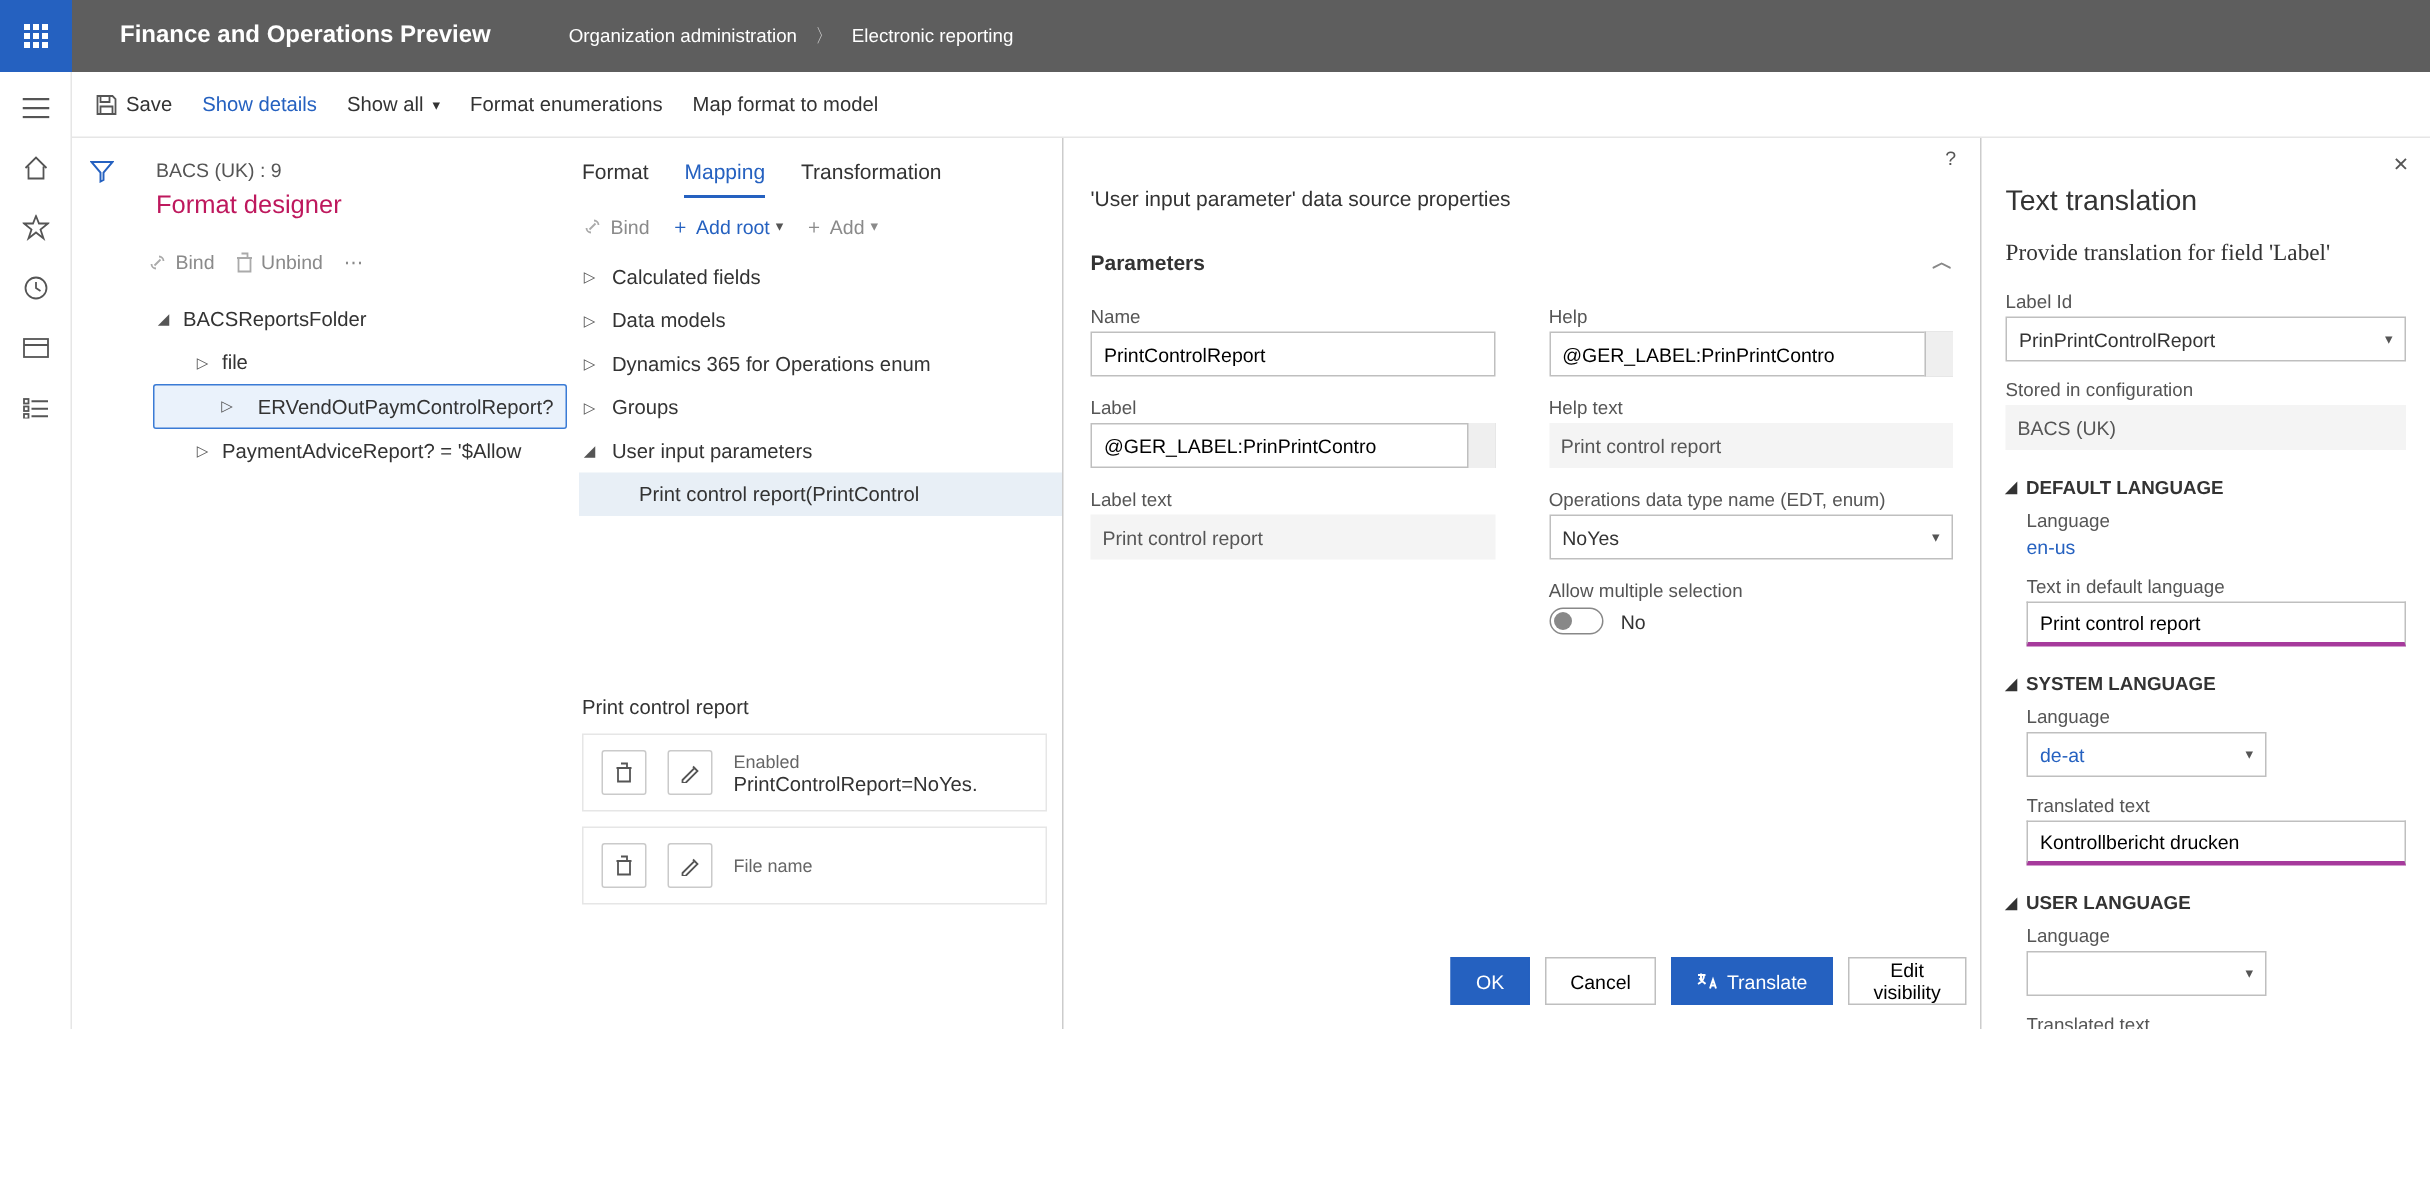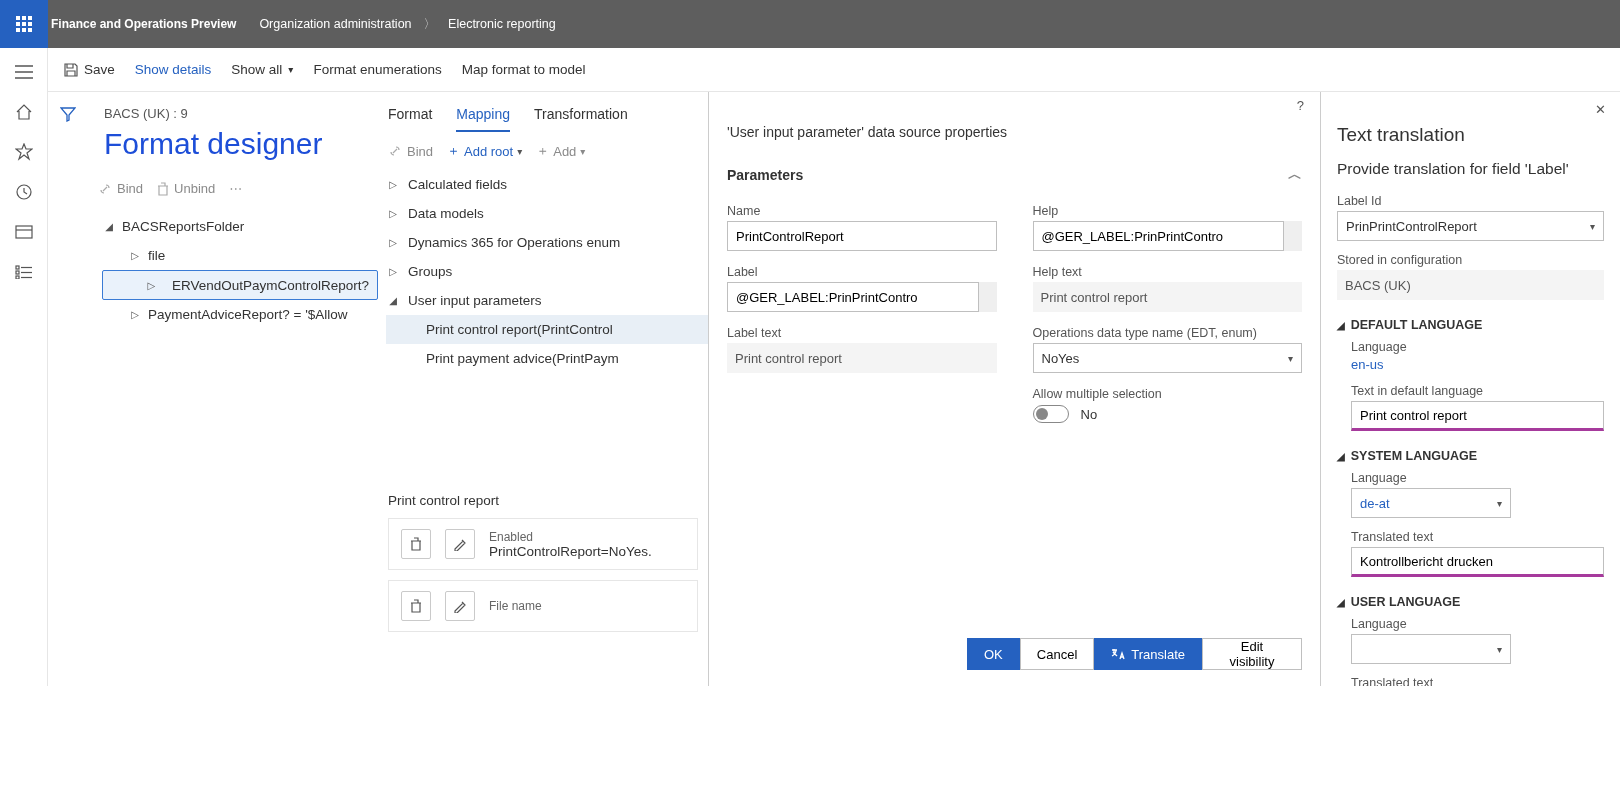--- a/index.html
+++ b/index.html
@@ -1,40 +1,40 @@
 <!DOCTYPE html>
 <html><head>
 <meta charset="utf-8">
 <style>
 * { box-sizing: border-box; margin: 0; padding: 0; }
 body { font-family: "Segoe UI", Arial, sans-serif; font-size: 13px; color: #333; background: #fff; width: 1620px; height: 785px; overflow: hidden; }
 .hdr { display: flex; align-items: center; background: #5e5e5e; color: #fff; height: 48px; }
 .waffle { width: 48px; height: 48px; display: flex; align-items: center; justify-content: center; background: #2561c0; }
 .waffle svg { fill: #fff; }
-.app-title { font-size: 12px; font-weight: 600; padding: 0 3px; }
+.app-title { font-size: 16px; font-weight: 600; padding: 0 32px; }
 .bc { display: flex; align-items: center; font-size: 12.5px; margin-left: 20px; }
 .bc-sep { margin: 0 12px; color: #ccc; }
 
 .row { display: flex; height: 638px; }
 .navrail { width: 48px; border-right: 1px solid #e6e6e6; display: flex; flex-direction: column; align-items: center; padding-top: 14px; gap: 20px; }
 .navrail .ic { width: 20px; height: 20px; display: flex; align-items: center; justify-content: center; color: #555; }
 
 .main { flex: 1; display: flex; flex-direction: column; min-width: 0; }
 .cmdbar { height: 44px; border-bottom: 1px solid #e6e6e6; display: flex; align-items: center; padding: 0 16px; gap: 20px; }
 .cmd { display: flex; align-items: center; gap: 6px; font-size: 13.5px; color: #333; }
 .cmd.link { color: #2561c0; }
 
 .content { display: flex; flex: 1; min-height: 0; }
 .filter-col { width: 40px; display: flex; justify-content: center; padding-top: 14px; }
 .col-a { width: 290px; min-width: 0; }
 .col-b { flex: 1; min-width: 0; display: flex; flex-direction: column; }
 
 .title-box { padding: 14px 0 8px 16px; border-bottom: 0; }
 .title-box .supt { color: #555; font-size: 13px; }
-.title-box h1 { font-size: 30px; font-weight: 300; color: #1d4ed8; margin-top: 6px; }
+.title-box h1 { font-size: 17px; font-weight: 300; color: #be185d; margin-top: 6px; }
 
 .mini-cmd { display: flex; align-items: center; gap: 14px; padding: 12px 10px; color: #8a8a8a; font-size: 13px; }
 .mini-cmd .light { color: #8a8a8a; display: flex; align-items: center; gap: 5px; }
 
 .tree { padding: 4px 0 4px 14px; font-size: 13.5px; }
 .tn { display: flex; align-items: center; gap: 6px; height: 29px; cursor: default; white-space: nowrap; overflow: hidden; text-overflow: ellipsis; }
 .tn.sel { background: #eaf2fb; border: 1px solid #3a7bd5; border-radius: 2px; }
 .tn .tg { width: 14px; color: #555; font-size: 10px; text-align: center; }
 .tn .sp { display: inline-block; }
 
@@ -63,29 +63,29 @@
 .param-grid { display: grid; grid-template-columns: 1fr 1fr; gap: 14px 36px; margin-top: 8px; }
 .fld .lb { font-size: 12.5px; color: #555; margin-bottom: 3px; }
 .inp, .sel { width: 100%; height: 30px; border: 1px solid #bfbfbf; padding: 0 8px; font: inherit; background: #fff; }
 .ro { height: 30px; padding: 0 8px; display: flex; align-items: center; background: #f4f4f4; color: #555; }
 .sel { display: flex; align-items: center; justify-content: space-between; }
 .spin { position: relative; }
 .spin::after { content: ""; position: absolute; right: 0; top: 0; width: 18px; height: 100%; background: #efefef; border-left: 1px solid #bfbfbf; }
 .toggle { width: 36px; height: 18px; border: 1px solid #888; border-radius: 10px; position: relative; background: #fff; }
 .toggle::before { content: ""; position: absolute; width: 12px; height: 12px; left: 2px; top: 2px; background: #888; border-radius: 50%; }
 
-.panel-btns { margin-top: auto; display: flex; justify-content: flex-start; padding-top: 30px; }
+.panel-btns { margin-top: auto; display: flex; gap: 10px; justify-content: flex-start; padding-top: 30px; }
 .btn { height: 32px; padding: 0 16px; border: 1px solid #bfbfbf; background: #fff; display: inline-flex; align-items: center; gap: 6px; font: inherit; cursor: pointer; }
 .btn.primary { background: #2561c0; color: #fff; border-color: #2561c0; }
 .btn.tr { background: #2561c0; color: #fff; border-color: #2561c0; }
 
 .panel-r { width: 300px; border-left: 1px solid #ccc; padding: 4px 16px 16px 16px; overflow-y: auto; position: relative; }
 .panel-r .close-ic { position: absolute; right: 14px; top: 10px; color: #555; }
 .panel-r h2 { font-size: 19px; font-weight: 400; margin-top: 28px; }
-.panel-r h3 { font-size: 15.5px; font-weight: 400; margin-top: 14px; margin-bottom: 16px; }
+.panel-r h3 { font-size: 15.5px; font-weight: 400; margin-top: 14px; margin-bottom: 16px; font-family: Liberation Serif, serif; }
 .panel-r .grp-h { display: flex; align-items: center; gap: 6px; font-weight: 600; font-size: 12.5px; margin: 18px 0 8px; color: #333; }
 .panel-r .grp-h .car { font-size: 10px; }
 .panel-r .fld { margin-bottom: 12px; }
 .link-txt { color: #2561c0; }
 .underline-pink { border-bottom: 3px solid #a63a9c; }
 
 svg { display: block; }
 </style>
 </head>
 <body>
@@ -266,24 +266,20 @@
               <span>Groups</span>
             </div>
           <div class="tn2">
               <span class="tg2">◢</span>
               <span>User input parameters</span>
             </div>
           <div class="tn2 selected">
               <span style="width:32px;display:inline-block;"></span>
               <span>Print control report(PrintControl</span>
             </div>
-          <div class="tn2">
-              <span style="width:32px;display:inline-block;"></span>
-              <span>Print payment advice(PrintPaym</span>
-            </div>
         </div>
 
         <div class="det">
           <div>Print control report</div>
           <div class="card">
             <div class="ibtn">
                 <svg width="12" height="14" viewBox="0 0 12 14" fill="none" stroke="#555" stroke-width="1.2">
                   <path d="M2 4 H10 V13 H2 Z M1 4 H11 M4 1 H8 V4"></path>
                 </svg>
               </div>

